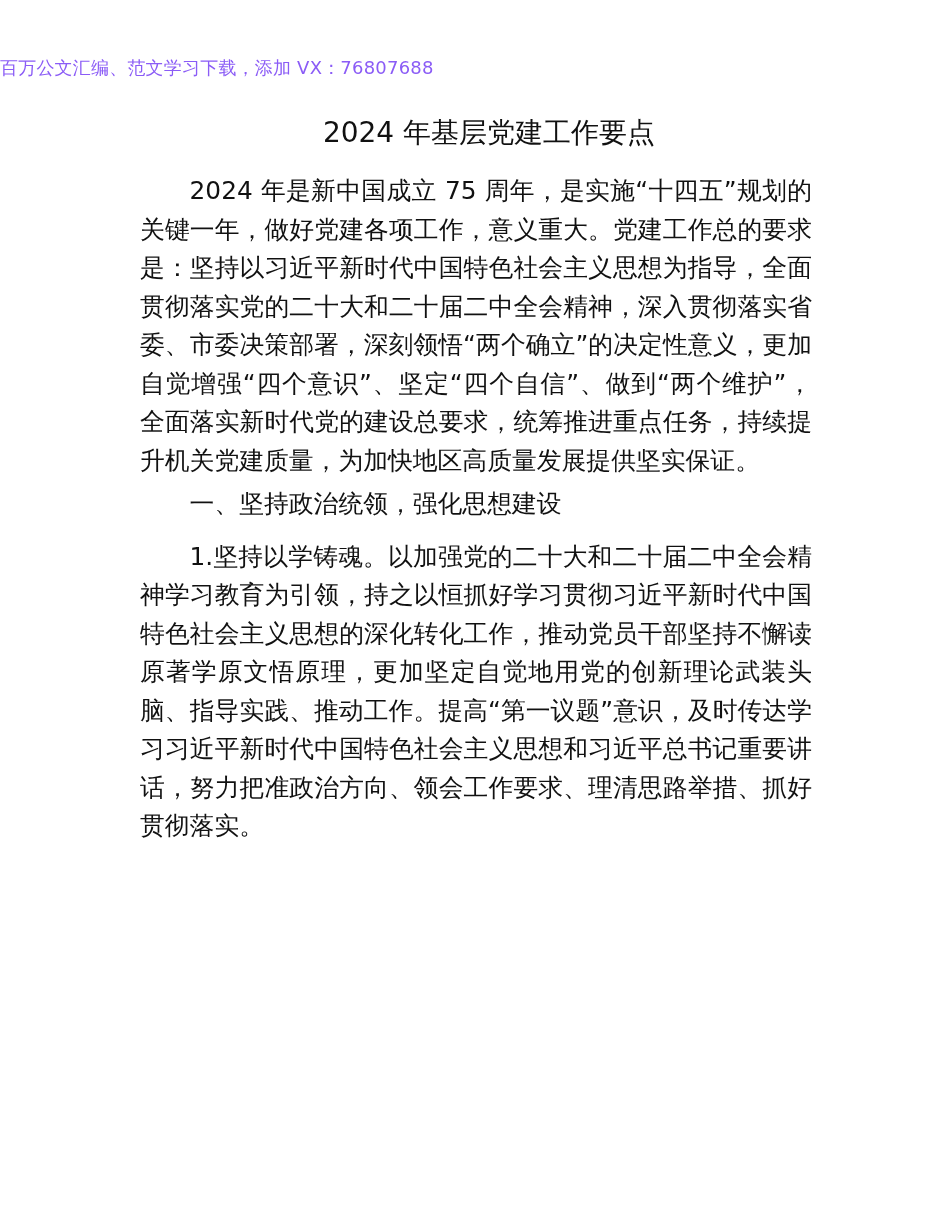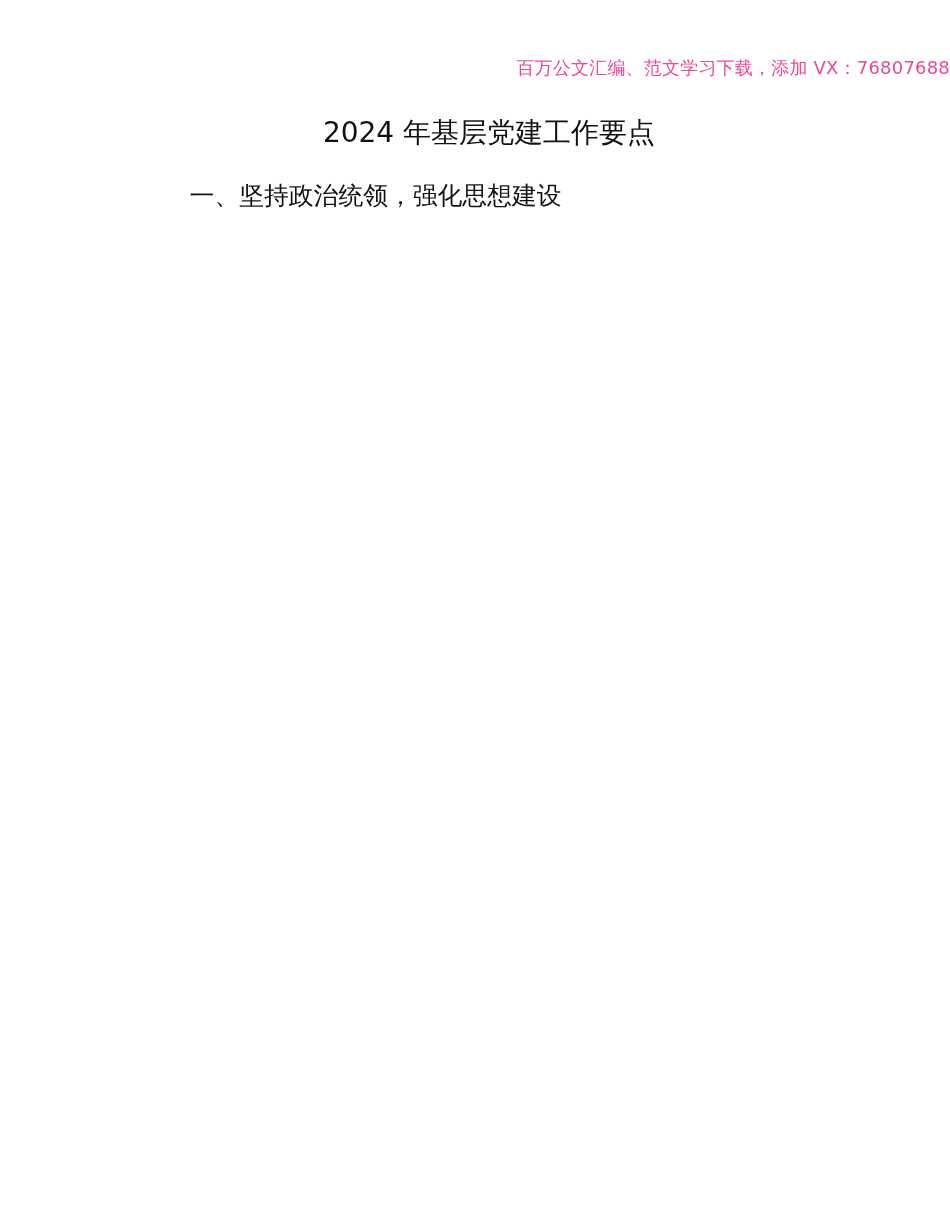--- a/index.html
+++ b/index.html
@@ -3,37 +3,39 @@
 <meta charset="utf-8">
 <style>
   html, body { margin:0; padding:0; }
   body {
     width:950px; height:1230px; background:#ffffff; overflow:hidden;
     font-family: "DejaVu Sans", "Liberation Sans", sans-serif;
     color:#111111;
   }
   .page { position:relative; width:950px; height:1230px; }
   .watermark {
-    position:absolute; top:56px; left:0; width:950px; text-align:right;
-    color:#ec4899; font-size:18px; letter-spacing:0.2px;
+    position:absolute; top:56px; left:0; width:950px; text-align:left;
+    color:#8b5cf6; font-size:18px; letter-spacing:0.2px;
   }
   .title {
     position:absolute; top:114px; left:0; width:950px; text-align:center;
     font-size:28px; color:#111;padding-left:14px;
   }
   .body-text {
     position:absolute; top:172px; left:140px; width:672px;
     font-size:24.8px; line-height:38.5px; text-align:justify;
   }
   .para { margin:0; text-indent:2em; }
   .para + .para { margin-top:14px; }
   .para.heading { margin-top:5px; }
 </style>
 </head>
 <body>
 
 <div class="page">
   <div class="watermark">百万公文汇编、范文学习下载，添加 VX：76807688</div>
   <div class="title">2024 年基层党建工作要点</div>
   <div class="body-text">
+    <p class="para">2024 年是新中国成立 75 周年，是实施“十四五”规划的关键一年，做好党建各项工作，意义重大。党建工作总的要求是：坚持以习近平新时代中国特色社会主义思想为指导，全面贯彻落实党的二十大和二十届二中全会精神，深入贯彻落实省委、市委决策部署，深刻领悟“两个确立”的决定性意义，更加自觉增强“四个意识”、坚定“四个自信”、做到“两个维护”，全面落实新时代党的建设总要求，统筹推进重点任务，持续提升机关党建质量，为加快地区高质量发展提供坚实保证。</p>
     <p class="para heading">一、坚持政治统领，强化思想建设</p>
+    <p class="para">1.坚持以学铸魂。以加强党的二十大和二十届二中全会精神学习教育为引领，持之以恒抓好学习贯彻习近平新时代中国特色社会主义思想的深化转化工作，推动党员干部坚持不懈读原著学原文悟原理，更加坚定自觉地用党的创新理论武装头脑、指导实践、推动工作。提高“第一议题”意识，及时传达学习习近平新时代中国特色社会主义思想和习近平总书记重要讲话，努力把准政治方向、领会工作要求、理清思路举措、抓好贯彻落实。</p>
   </div>
 </div>
 
 </body></html>

